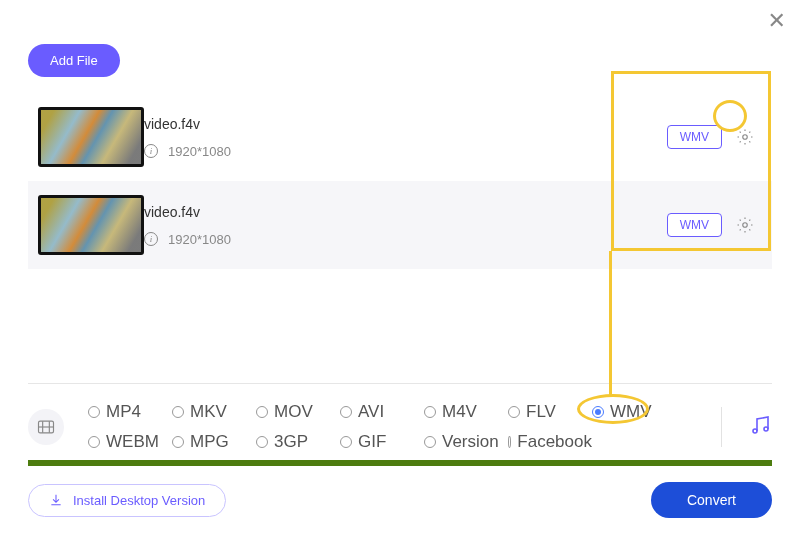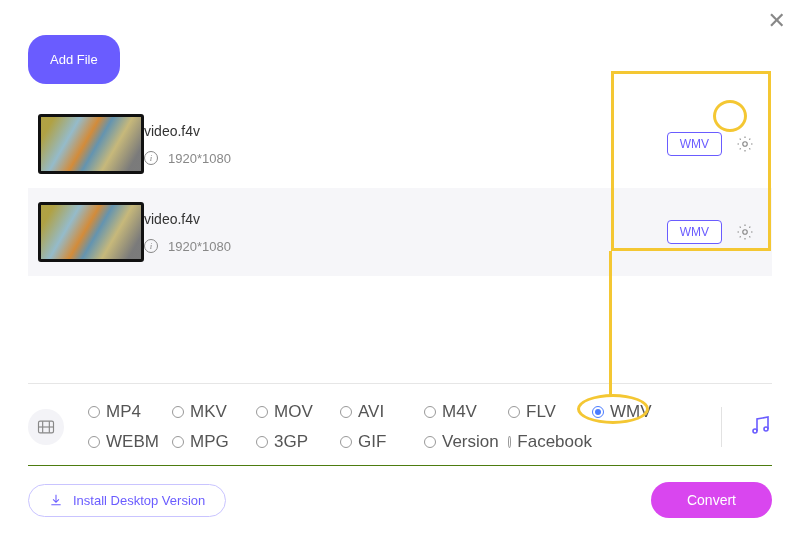--- a/index.html
+++ b/index.html
@@ -1,18 +1,18 @@
 <!DOCTYPE html>
 <html><head>
 <meta charset="utf-8">
 <style>
 * { box-sizing: border-box; margin: 0; padding: 0; }
 body { font-family: -apple-system, BlinkMacSystemFont, "Segoe UI", Arial, sans-serif; background: #fff; width: 800px; height: 536px; overflow: hidden; position: relative; }
 .close-btn { position: absolute; top: 8px; right: 14px; font-size: 22px; color: #888; cursor: pointer; font-weight: 300; }
-.add-file-btn { margin: 35px 0 16px 28px; background: #6a5cff; color: #fff; border: none; border-radius: 18px; padding: 17px 22px; font-size: 13px; cursor: pointer; }
+.add-file-btn { margin: 44px 0 16px 28px; background: #6a5cff; color: #fff; border: none; border-radius: 18px; padding: 9px 22px; font-size: 13px; cursor: pointer; }
 .file-list { margin: 0 28px; }
 .file-row { display: flex; align-items: center; padding: 14px 10px; }
 .file-row.alt { background: #f6f6f9; }
 .thumb { width: 106px; height: 60px; background: #222 center/cover; border: 3px solid #111; border-radius: 3px; position: relative; overflow: hidden; }
 .thumb::before { content: ""; position: absolute; inset: 0; background: linear-gradient(120deg, #c9b84a 10%, #a9d6e8 30%, #f29e3e 45%, #6fa8c9 55%, #e4d38a 70%, #8a8a8a 90%); opacity: 0.85; }
 .file-info { flex: 1; }
 .file-name { font-size: 14px; color: #333; margin-bottom: 12px; }
 .file-meta { display: flex; align-items: center; gap: 10px; color: #888; font-size: 13px; }
 .info-icon { display: inline-flex; align-items: center; justify-content: center; width: 14px; height: 14px; border: 1.2px solid #888; border-radius: 50%; font-size: 9px; font-style: italic; font-family: Georgia, serif; }
 .row-right { display: flex; align-items: center; gap: 14px; padding-right: 8px; }
@@ -25,24 +25,24 @@
 .bottom-bar { position: absolute; left: 28px; right: 28px; bottom: 82px; border-top: 1px solid #e6e6e6; padding-top: 16px; display: flex; align-items: center; }
 .video-icon { width: 36px; height: 36px; border-radius: 50%; background: #f3f3f7; display: flex; align-items: center; justify-content: center; margin-right: 24px; }
 .video-icon svg { width: 20px; height: 20px; stroke: #888; fill: none; stroke-width: 1.4; }
 .format-grid { display: grid; grid-template-columns: repeat(6, 90px); grid-template-rows: 24px 24px; column-gap: 0; row-gap: 6px; flex: 1; }
 .format-opt { display: flex; align-items: center; gap: 6px; font-size: 17px; color: #555; cursor: pointer; }
 .radio { width: 12px; height: 12px; border: 1.4px solid #999; border-radius: 50%; display: inline-block; position: relative; }
 .radio.checked { border-color: #4a7cff; }
 .radio.checked::after { content: ""; position: absolute; inset: 2px; background: #4a7cff; border-radius: 50%; }
 .divider { width: 1px; height: 40px; background: #e2e2e2; margin: 0 26px; }
 .music-icon svg { width: 24px; height: 24px; stroke: #6a5cff; fill: none; stroke-width: 1.6; }
-.footer { position: absolute; left: 28px; right: 28px; bottom: 18px; border-top: 1px solid #4d7c0f; padding-top: 16px; display: flex; align-items: center; justify-content: space-between; }
+.footer { position: absolute; left: 28px; right: 28px; bottom: 18px; border-top: 6px solid #4d7c0f; padding-top: 16px; display: flex; align-items: center; justify-content: space-between; }
 .install-btn { display: flex; align-items: center; gap: 10px; border: 1px solid #c9c4ff; color: #6a5cff; background: #fff; padding: 8px 20px; border-radius: 20px; font-size: 13px; cursor: pointer; }
 .install-btn svg { width: 14px; height: 14px; stroke: #6a5cff; fill: none; stroke-width: 1.8; }
-.convert-btn { background: #d946ef; color: #fff; border: none; border-radius: 20px; padding: 10px 36px; font-size: 14px; cursor: pointer; }
+.convert-btn { background: #1d4ed8; color: #fff; border: none; border-radius: 20px; padding: 10px 36px; font-size: 14px; cursor: pointer; }
 </style>
 </head>
 <body>
 
 
 
 <span class="close-btn">✕</span>
 
 <button class="add-file-btn">Add File</button>
 

